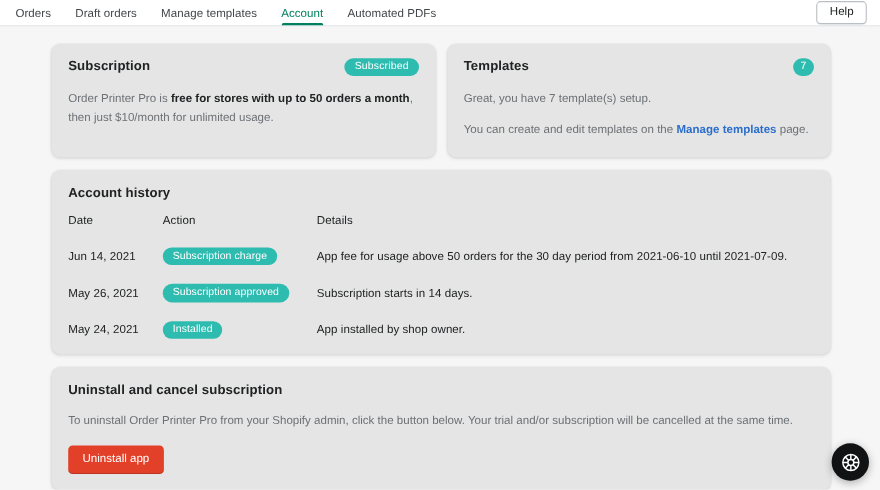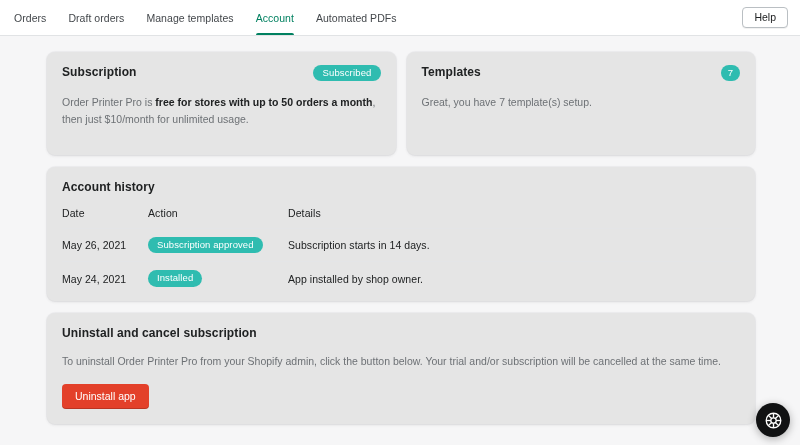--- a/index.html
+++ b/index.html
@@ -14,21 +14,21 @@
     font-family: "Liberation Sans", sans-serif;
     background: #f6f6f7;
     color: #202223;
     font-size: 12px;
     -webkit-font-smoothing: antialiased;
     position: relative;
   }
 
   
   .topnav {
-    height: 36px;
+    height: 24px;
     background: #ffffff;
     border-bottom: 1px solid #e1e3e5;
     display: flex;
     align-items: stretch;
     padding: 0 12px 0 10px;
     position: relative;
   }
 
   .nav-tabs {
     display: flex;
@@ -292,39 +292,45 @@
     </div>
 
     <div class="col">
       <div class="card">
         <div class="card-inner tpl-card-inner">
           <div class="card-head">
             <div class="card-title">Templates</div>
             <div class="badge badge-count">7</div>
           </div>
           <p>Great, you have 7 template(s) setup.</p>
+          <p><span>You can create and edit templates on the </span><a class="link" href="#">Manage templates</a><span> page.</span></p>
         </div>
       </div>
     </div>
 
   </div>
 
   <div class="history-wrap">
     <div class="card">
       <div class="card-inner history-inner">
         <div class="card-title history-title">Account history</div>
         <table class="history">
           <thead>
             <tr>
               <th class="col-date">Date</th>
               <th class="col-action">Action</th>
               <th class="col-details">Details</th>
             </tr>
           </thead>
           <tbody>
+            <tr>
+              <td class="col-date">Jun 14, 2021</td>
+              <td class="col-action"><span class="pill">Subscription charge</span></td>
+              <td class="col-details">App fee for usage above 50 orders for the 30 day period from 2021-06-10 until 2021-07-09.</td>
+            </tr>
             <tr>
               <td class="col-date">May 26, 2021</td>
               <td class="col-action"><span class="pill">Subscription approved</span></td>
               <td class="col-details">Subscription starts in 14 days.</td>
             </tr>
             <tr>
               <td class="col-date">May 24, 2021</td>
               <td class="col-action"><span class="pill">Installed</span></td>
               <td class="col-details">App installed by shop owner.</td>
             </tr>

